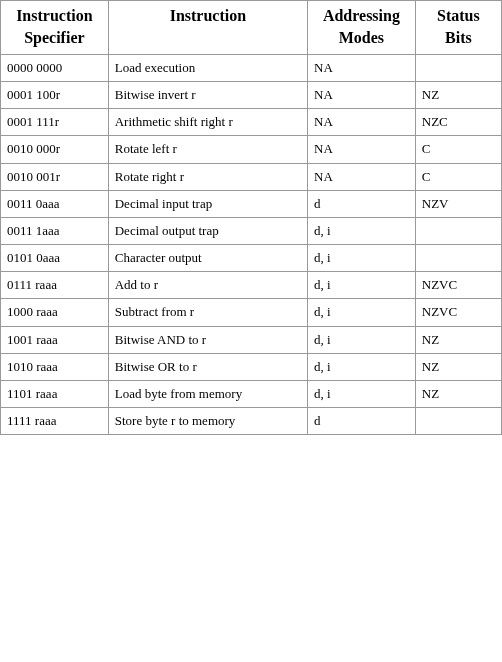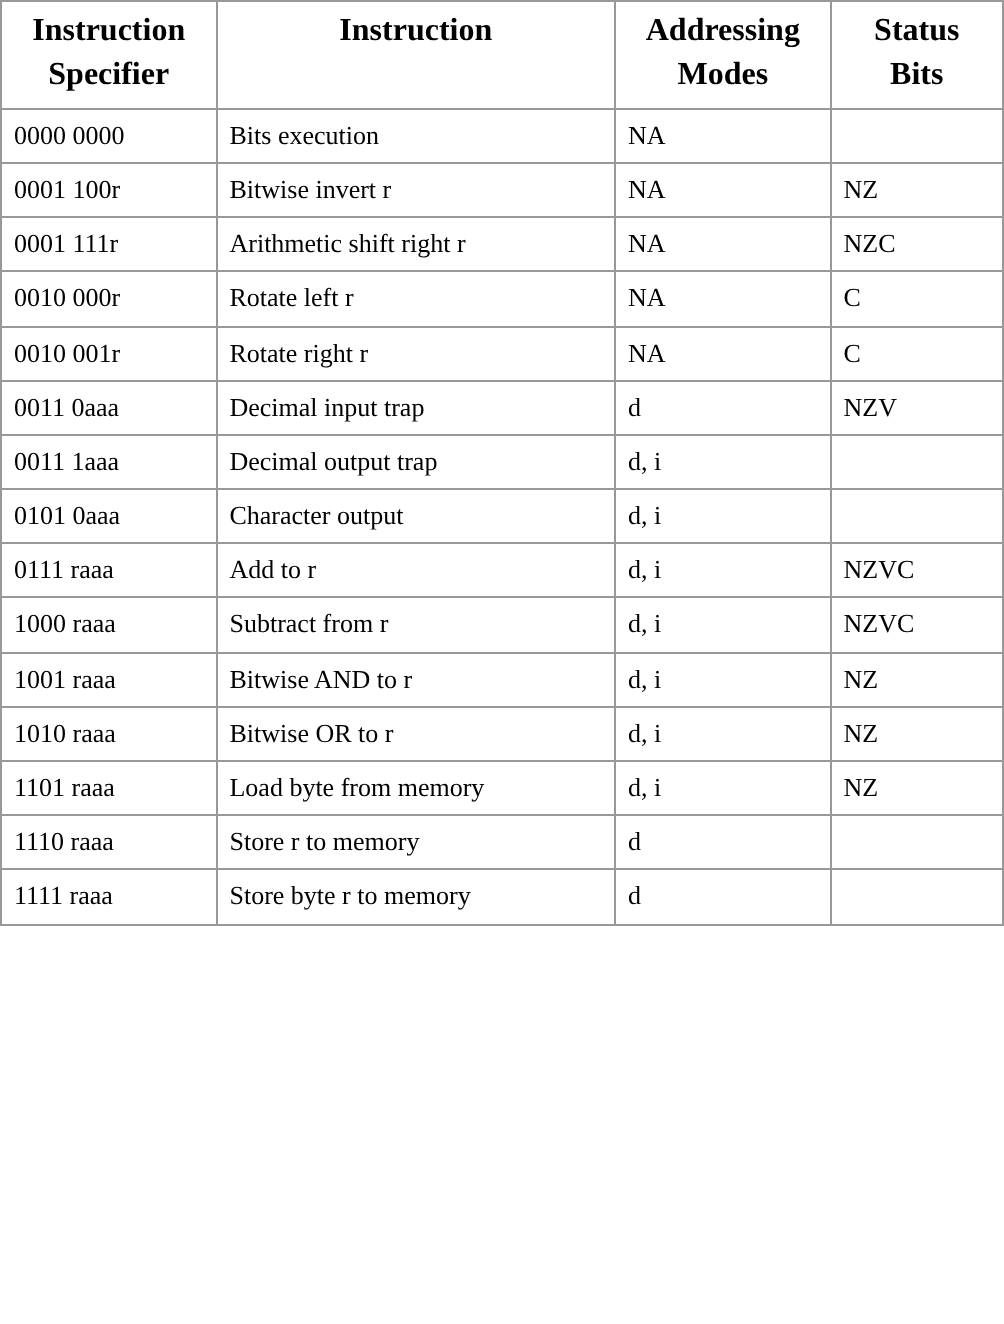--- a/index.html
+++ b/index.html
@@ -46,21 +46,21 @@
     <tr>
       <th class="col-specifier">Instruction Specifier</th>
       <th class="col-instruction">Instruction</th>
       <th class="col-addressing">Addressing Modes</th>
       <th class="col-status">Status Bits</th>
     </tr>
   </thead>
   <tbody id="table-body">
   <tr>
         <td>0000 0000</td>
-        <td>Bits  execution</td>
+        <td>Load  execution</td>
         <td>NA</td>
         <td></td>
       </tr>
       <tr>
         <td>0001 100r</td>
         <td>Bitwise invert r</td>
         <td>NA</td>
         <td>NZ</td>
       </tr>
       <tr>
@@ -123,25 +123,19 @@
         <td>d, i</td>
         <td>NZ</td>
       </tr>
       <tr>
         <td>1101 raaa</td>
         <td>Load byte from memory</td>
         <td>d, i</td>
         <td>NZ</td>
       </tr>
       <tr>
-        <td>1110 raaa</td>
-        <td>Store r to memory</td>
-        <td>d</td>
-        <td></td>
-      </tr>
-      <tr>
         <td>1111 raaa</td>
         <td>Store byte r to memory</td>
         <td>d</td>
         <td></td>
       </tr>
     </tbody>
 </table>
 
 </body></html>

